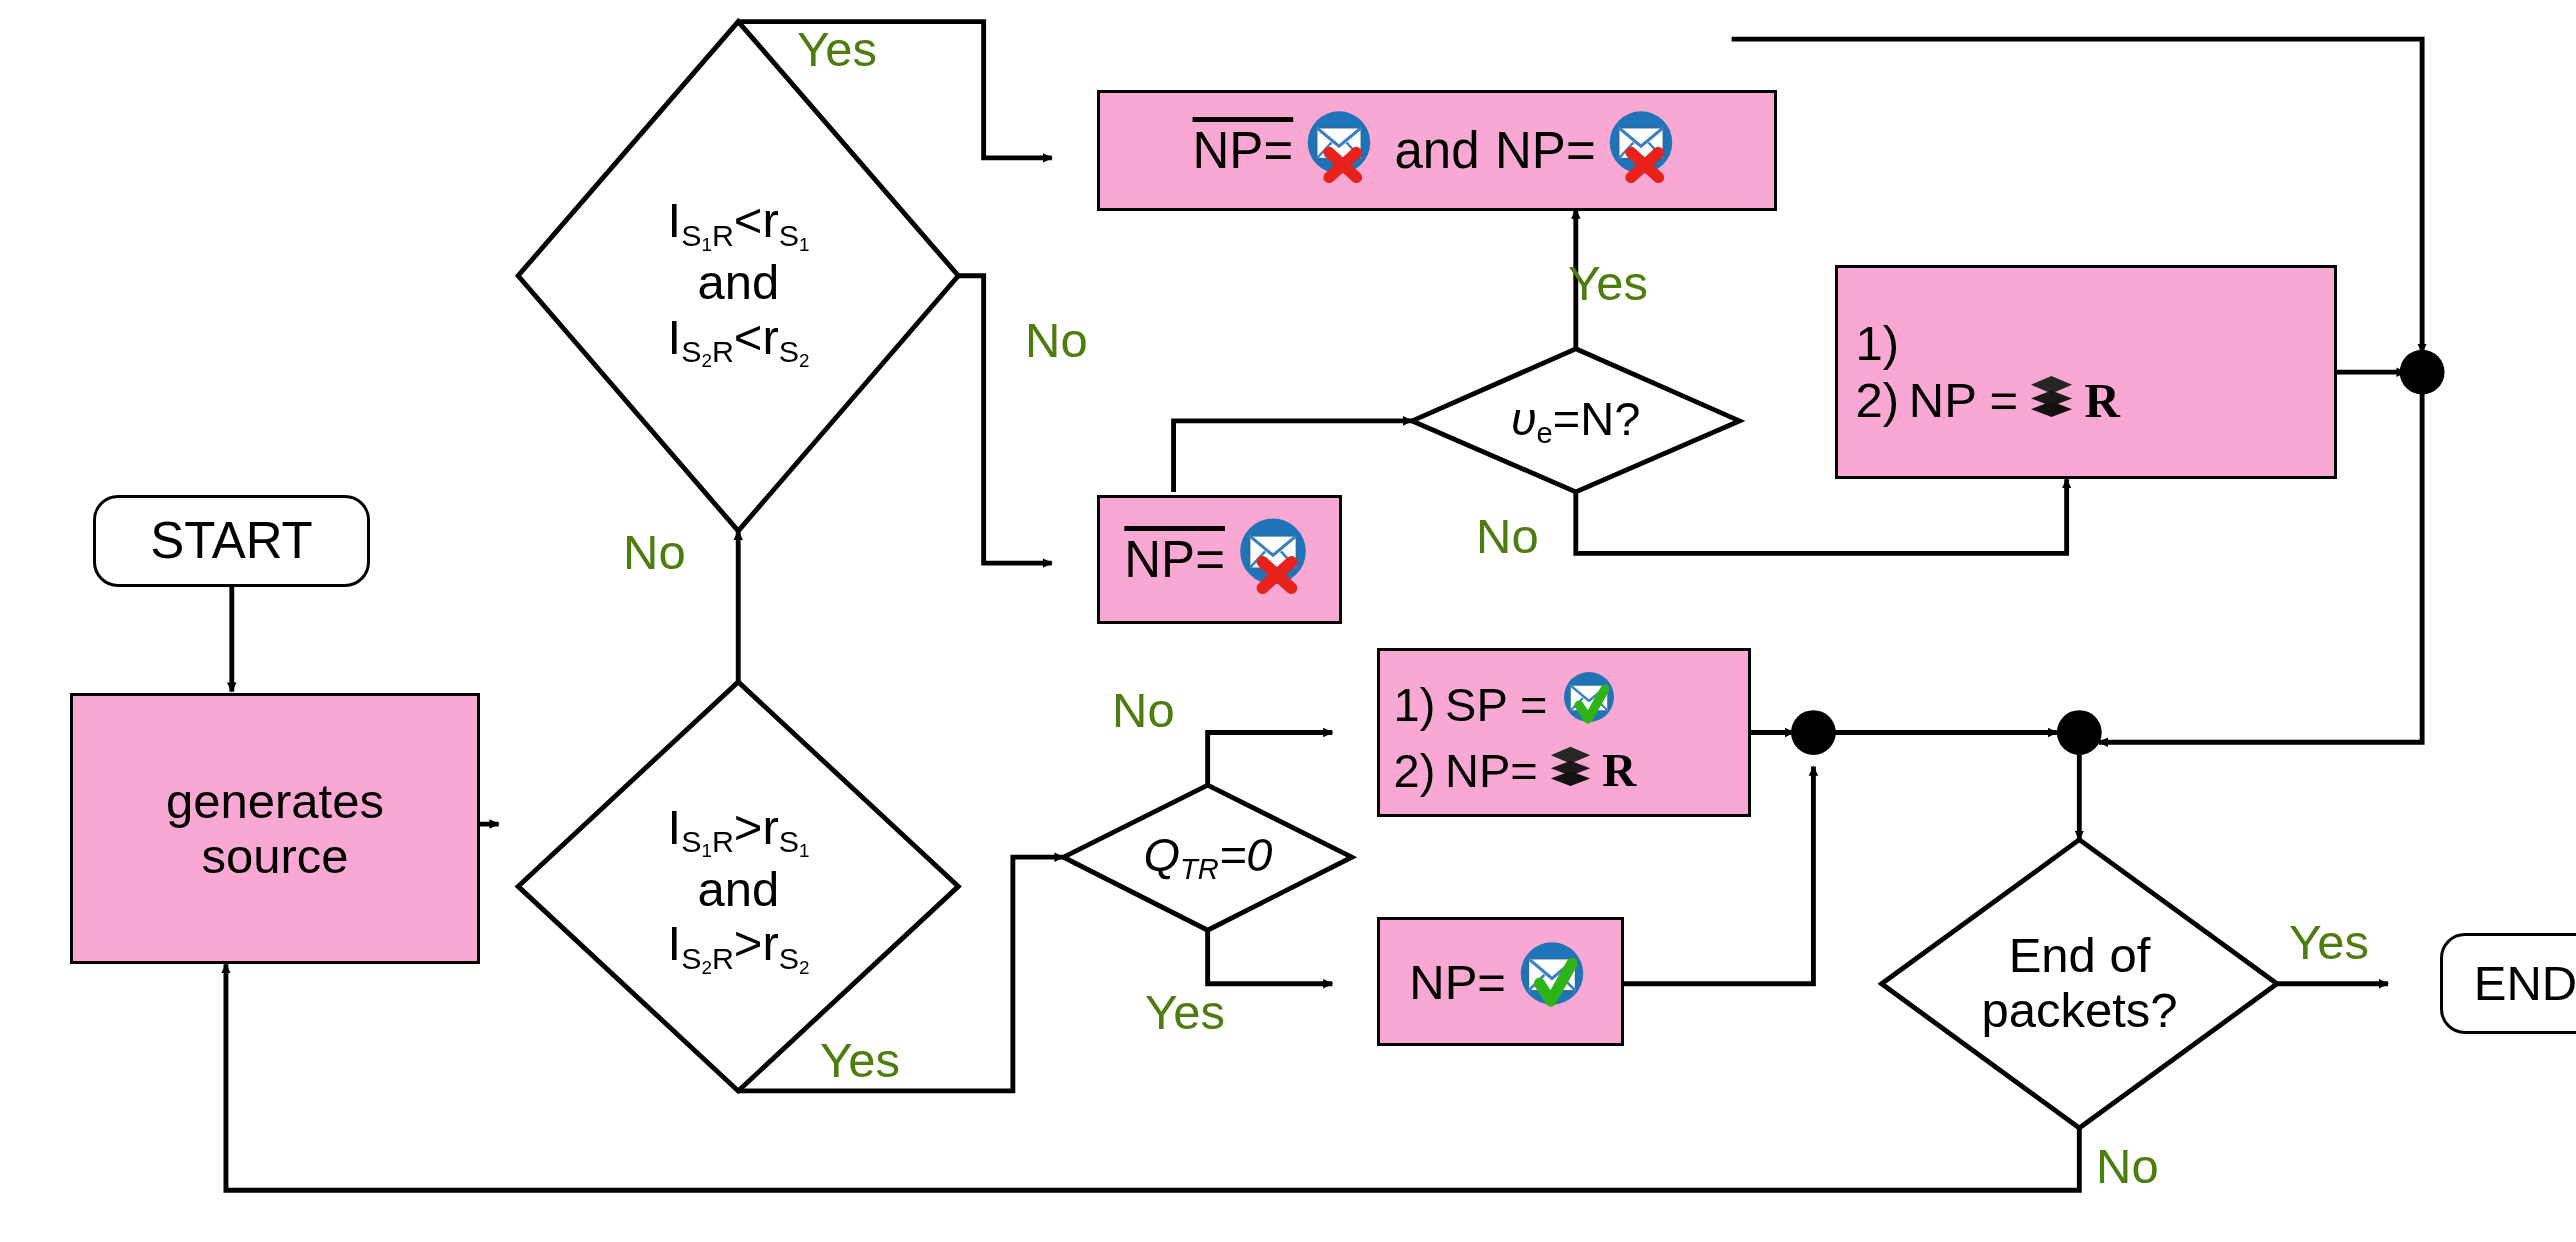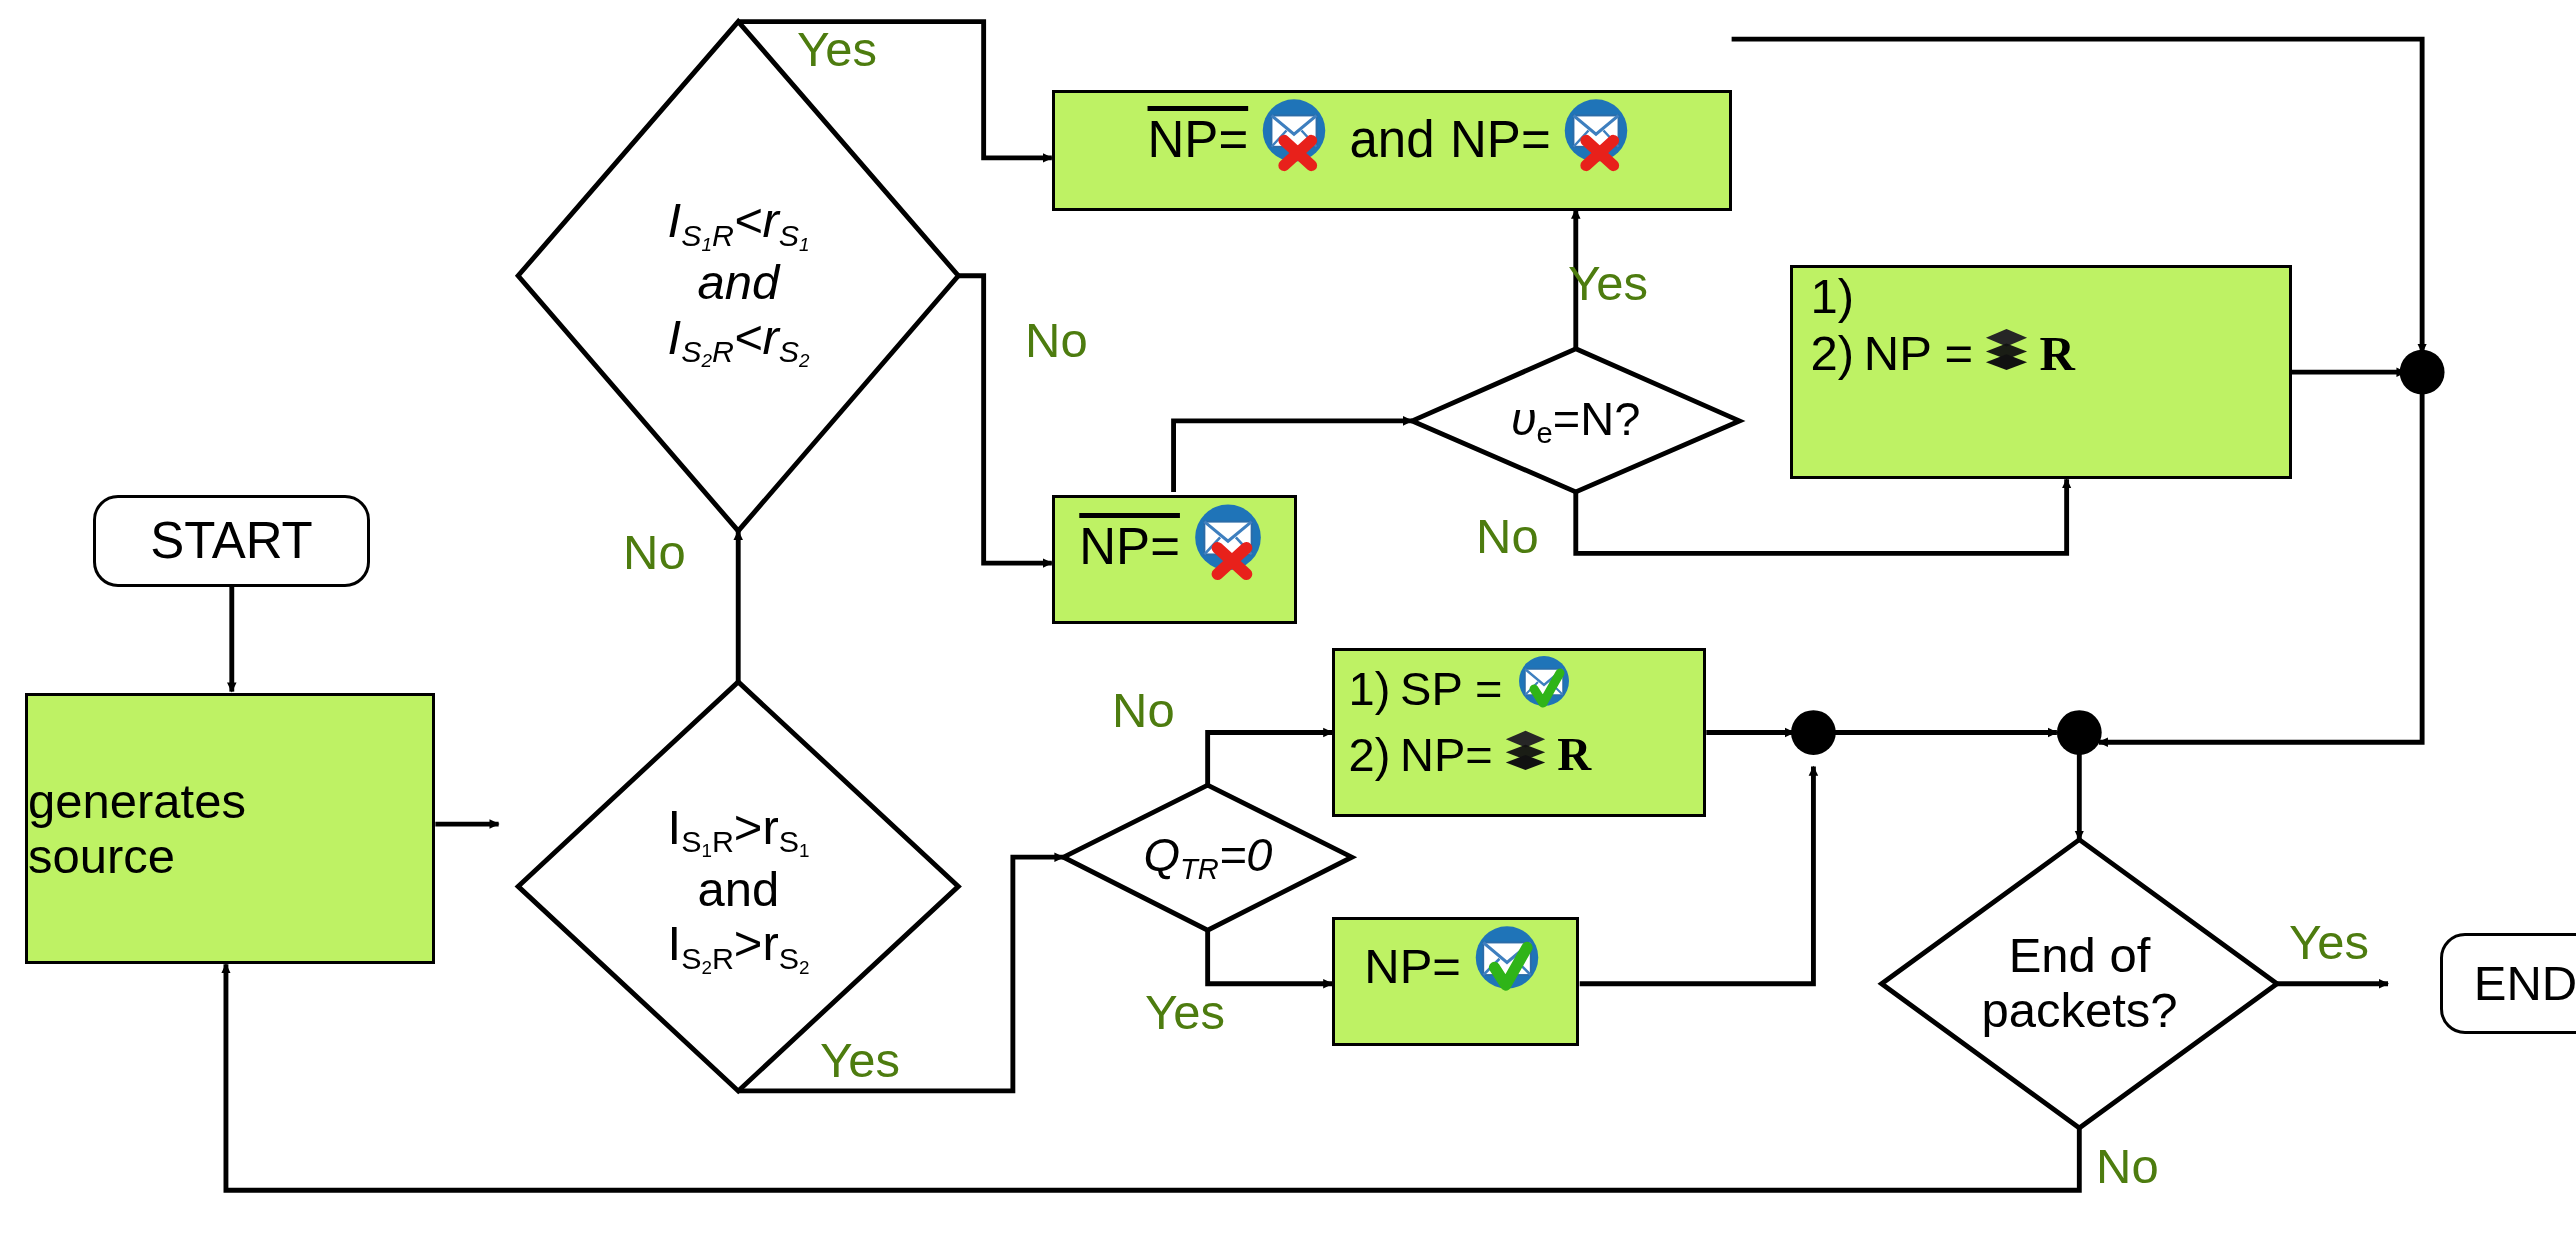--- a/index.html
+++ b/index.html
@@ -1,20 +1,20 @@
 <!DOCTYPE html>
 <html><head>
 <meta charset="utf-8">
 <style>
   html,body{margin:0;padding:0;background:#fff;}
   body{font-family:"Liberation Sans",sans-serif;}
   #stage{position:relative;width:2576px;height:1243px;background:#fff;overflow:hidden;}
   #wires{position:absolute;left:0;top:0;width:2576px;height:1243px;}
   .node{position:absolute;box-sizing:border-box;}
-  .rect{border:3.9px solid #000;background:#bef264;display:flex;align-items:flex-start;justify-content:center;text-align:center;}
+  .rect{border:3.9px solid #000;background:#f9a8d4;display:flex;align-items:center;justify-content:center;text-align:center;margin-left:45px;}
   .term{border:3.9px solid #000;border-radius:25px;background:#fff;display:flex;align-items:center;justify-content:center;}
   .lbl{position:absolute;color:#4d7c0f;white-space:nowrap;}
   .txt{line-height:1.12;color:#000;}
   .eq{display:flex;align-items:center;justify-content:center;gap:5.8px;}
   .ovl{text-decoration:overline;}
   sub{font-size:0.62em;vertical-align:-0.28em;}
   .lines{text-align:left;width:100%;padding-left:17.5px;box-sizing:border-box;}
   .lrow{display:flex;align-items:center;gap:9.7px;}
   .env{display:inline-block;vertical-align:middle;}
   .stack{display:inline-block;vertical-align:middle;}
@@ -90,21 +90,21 @@
 
   <div class="node term" style="left:93px;top:495px;width:277px;height:92px;">
     <span class="txt" style="font-size:51px;">START</span>
   </div>
 
   <div class="node rect" style="left:25px;top:693px;width:410px;height:271px;flex-direction:column;">
     <span class="txt" style="font-size:49px;">generates</span>
     <span class="txt" style="font-size:49px;">source</span>
   </div>
 
-  <div class="node" style="left:575px;top:146px;width:327px;height:273px;display:flex;flex-direction:column;align-items:center;justify-content:center;font-style:italic;">
+  <div class="node" style="left:575px;top:146px;width:327px;height:273px;display:flex;flex-direction:column;align-items:center;justify-content:center;">
     <span class="txt" style="font-size:49px;">I<sub>S<sub>1</sub>R</sub>&lt;r<sub>S<sub>1</sub></sub></span>
     <span class="txt" style="font-size:49px;">and</span>
     <span class="txt" style="font-size:49px;">I<sub>S<sub>2</sub>R</sub>&lt;r<sub>S<sub>2</sub></sub></span>
   </div>
 
   <div class="node" style="left:575px;top:755px;width:327px;height:268px;display:flex;flex-direction:column;align-items:center;justify-content:center;">
     <span class="txt" style="font-size:49px;">I<sub>S<sub>1</sub>R</sub>&gt;r<sub>S<sub>1</sub></sub></span>
     <span class="txt" style="font-size:49px;">and</span>
     <span class="txt" style="font-size:49px;">I<sub>S<sub>2</sub>R</sub>&gt;r<sub>S<sub>2</sub></sub></span>
   </div>

